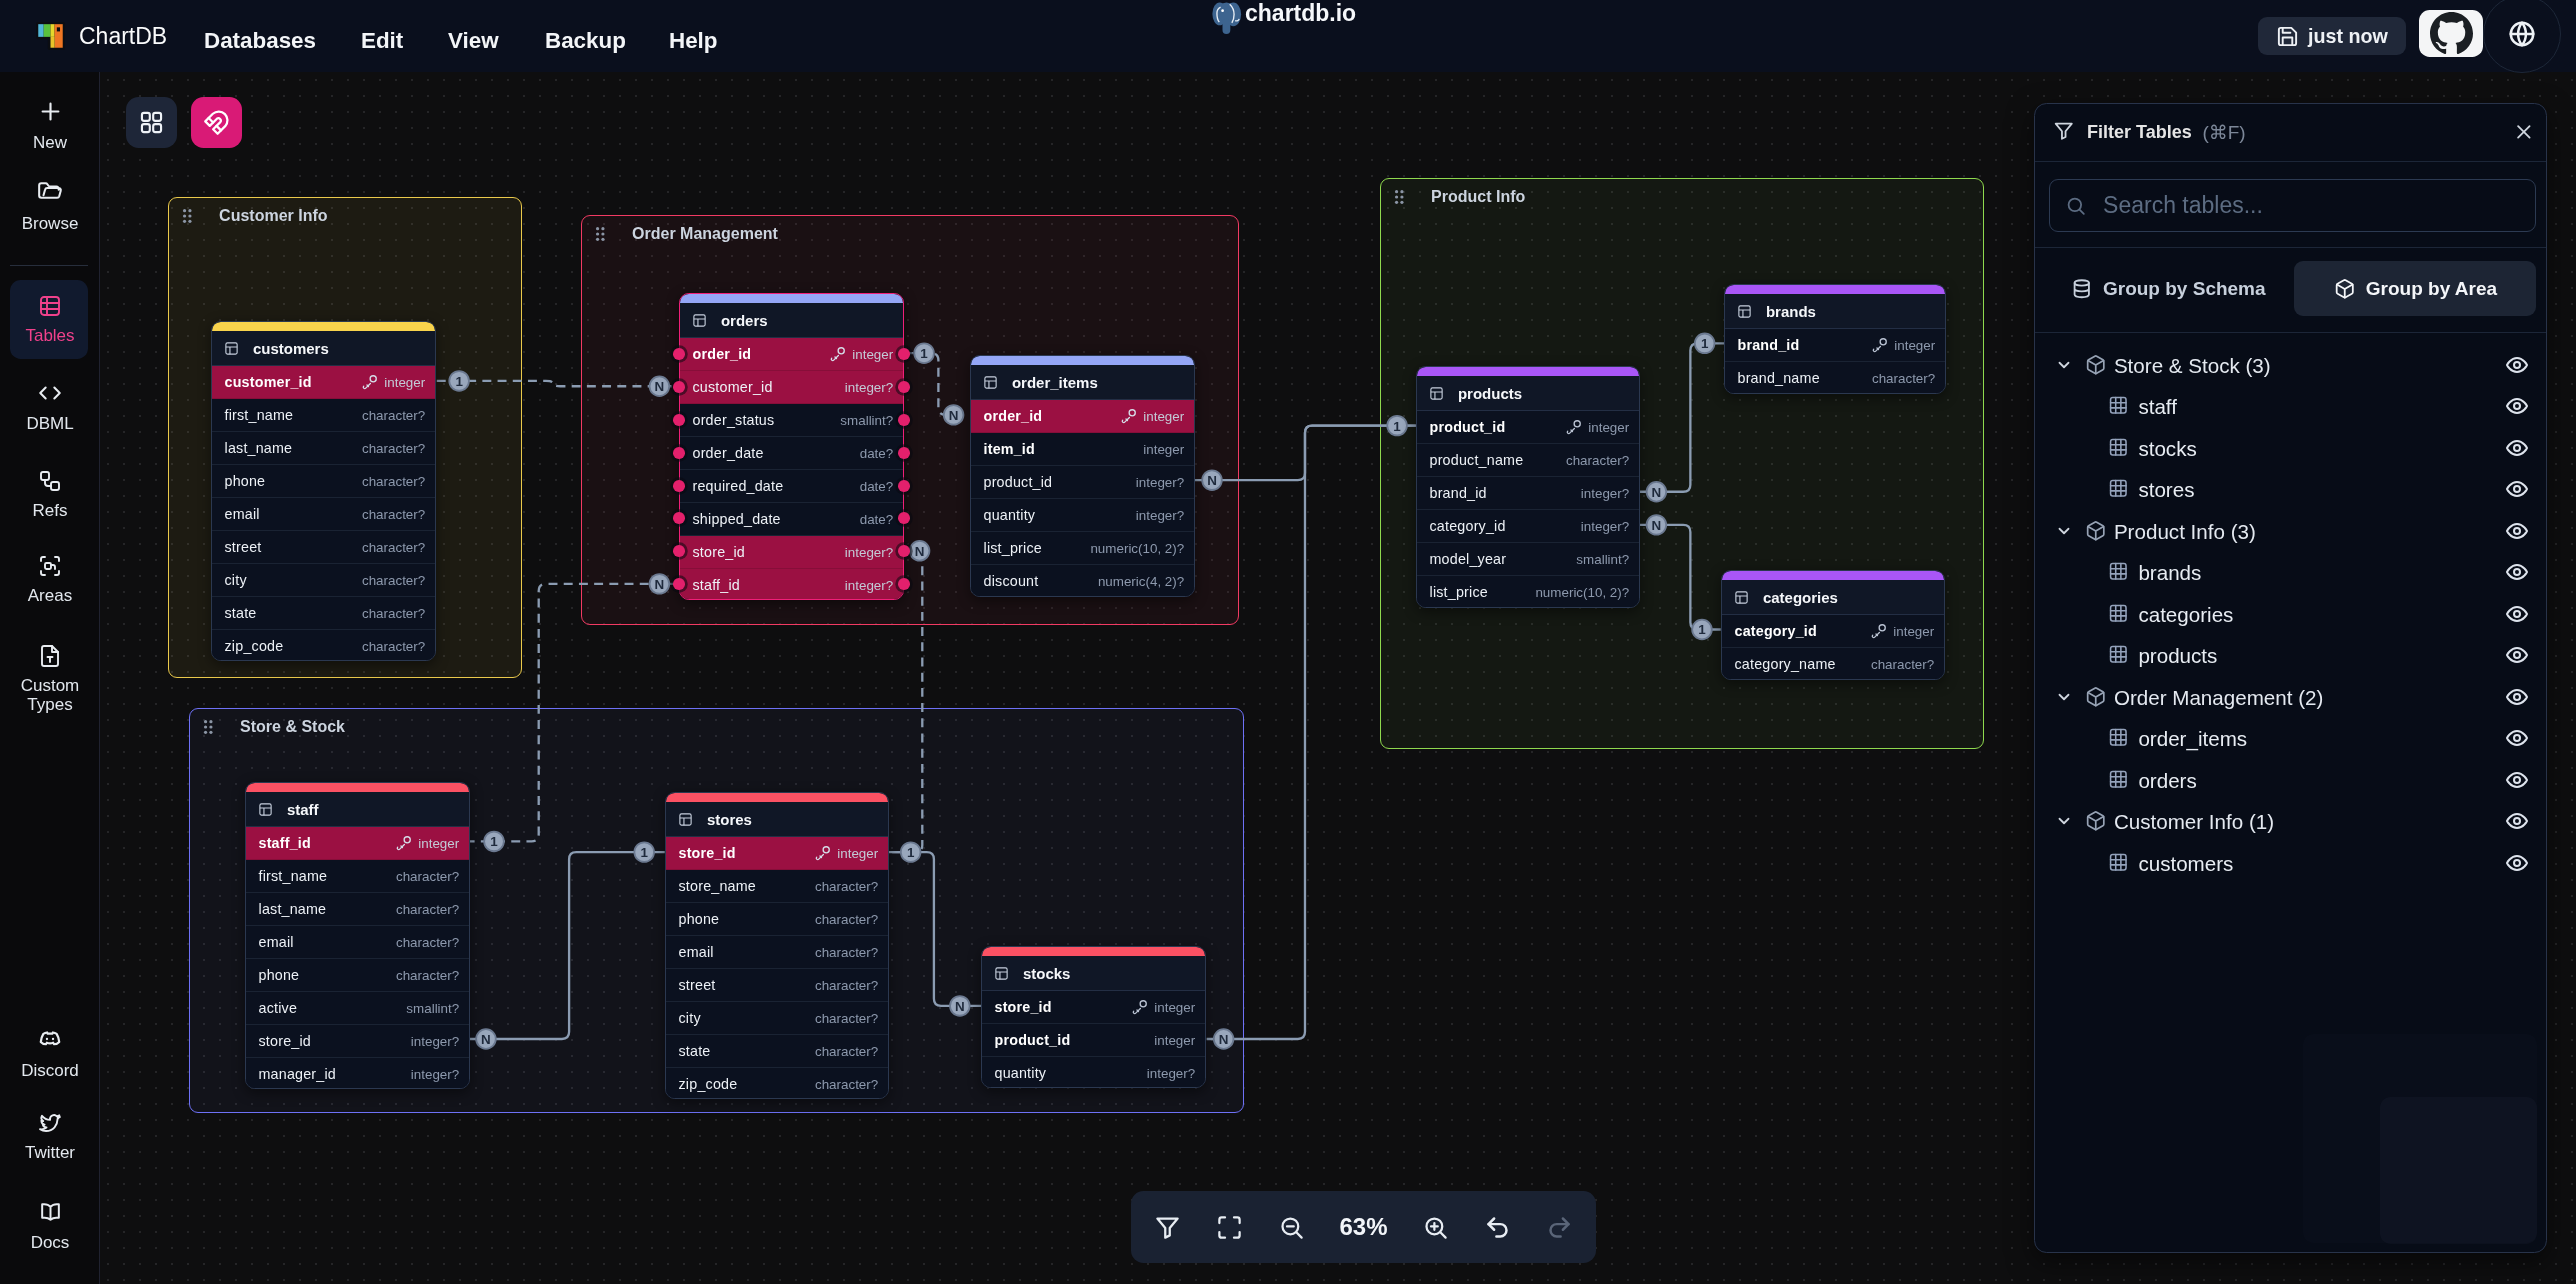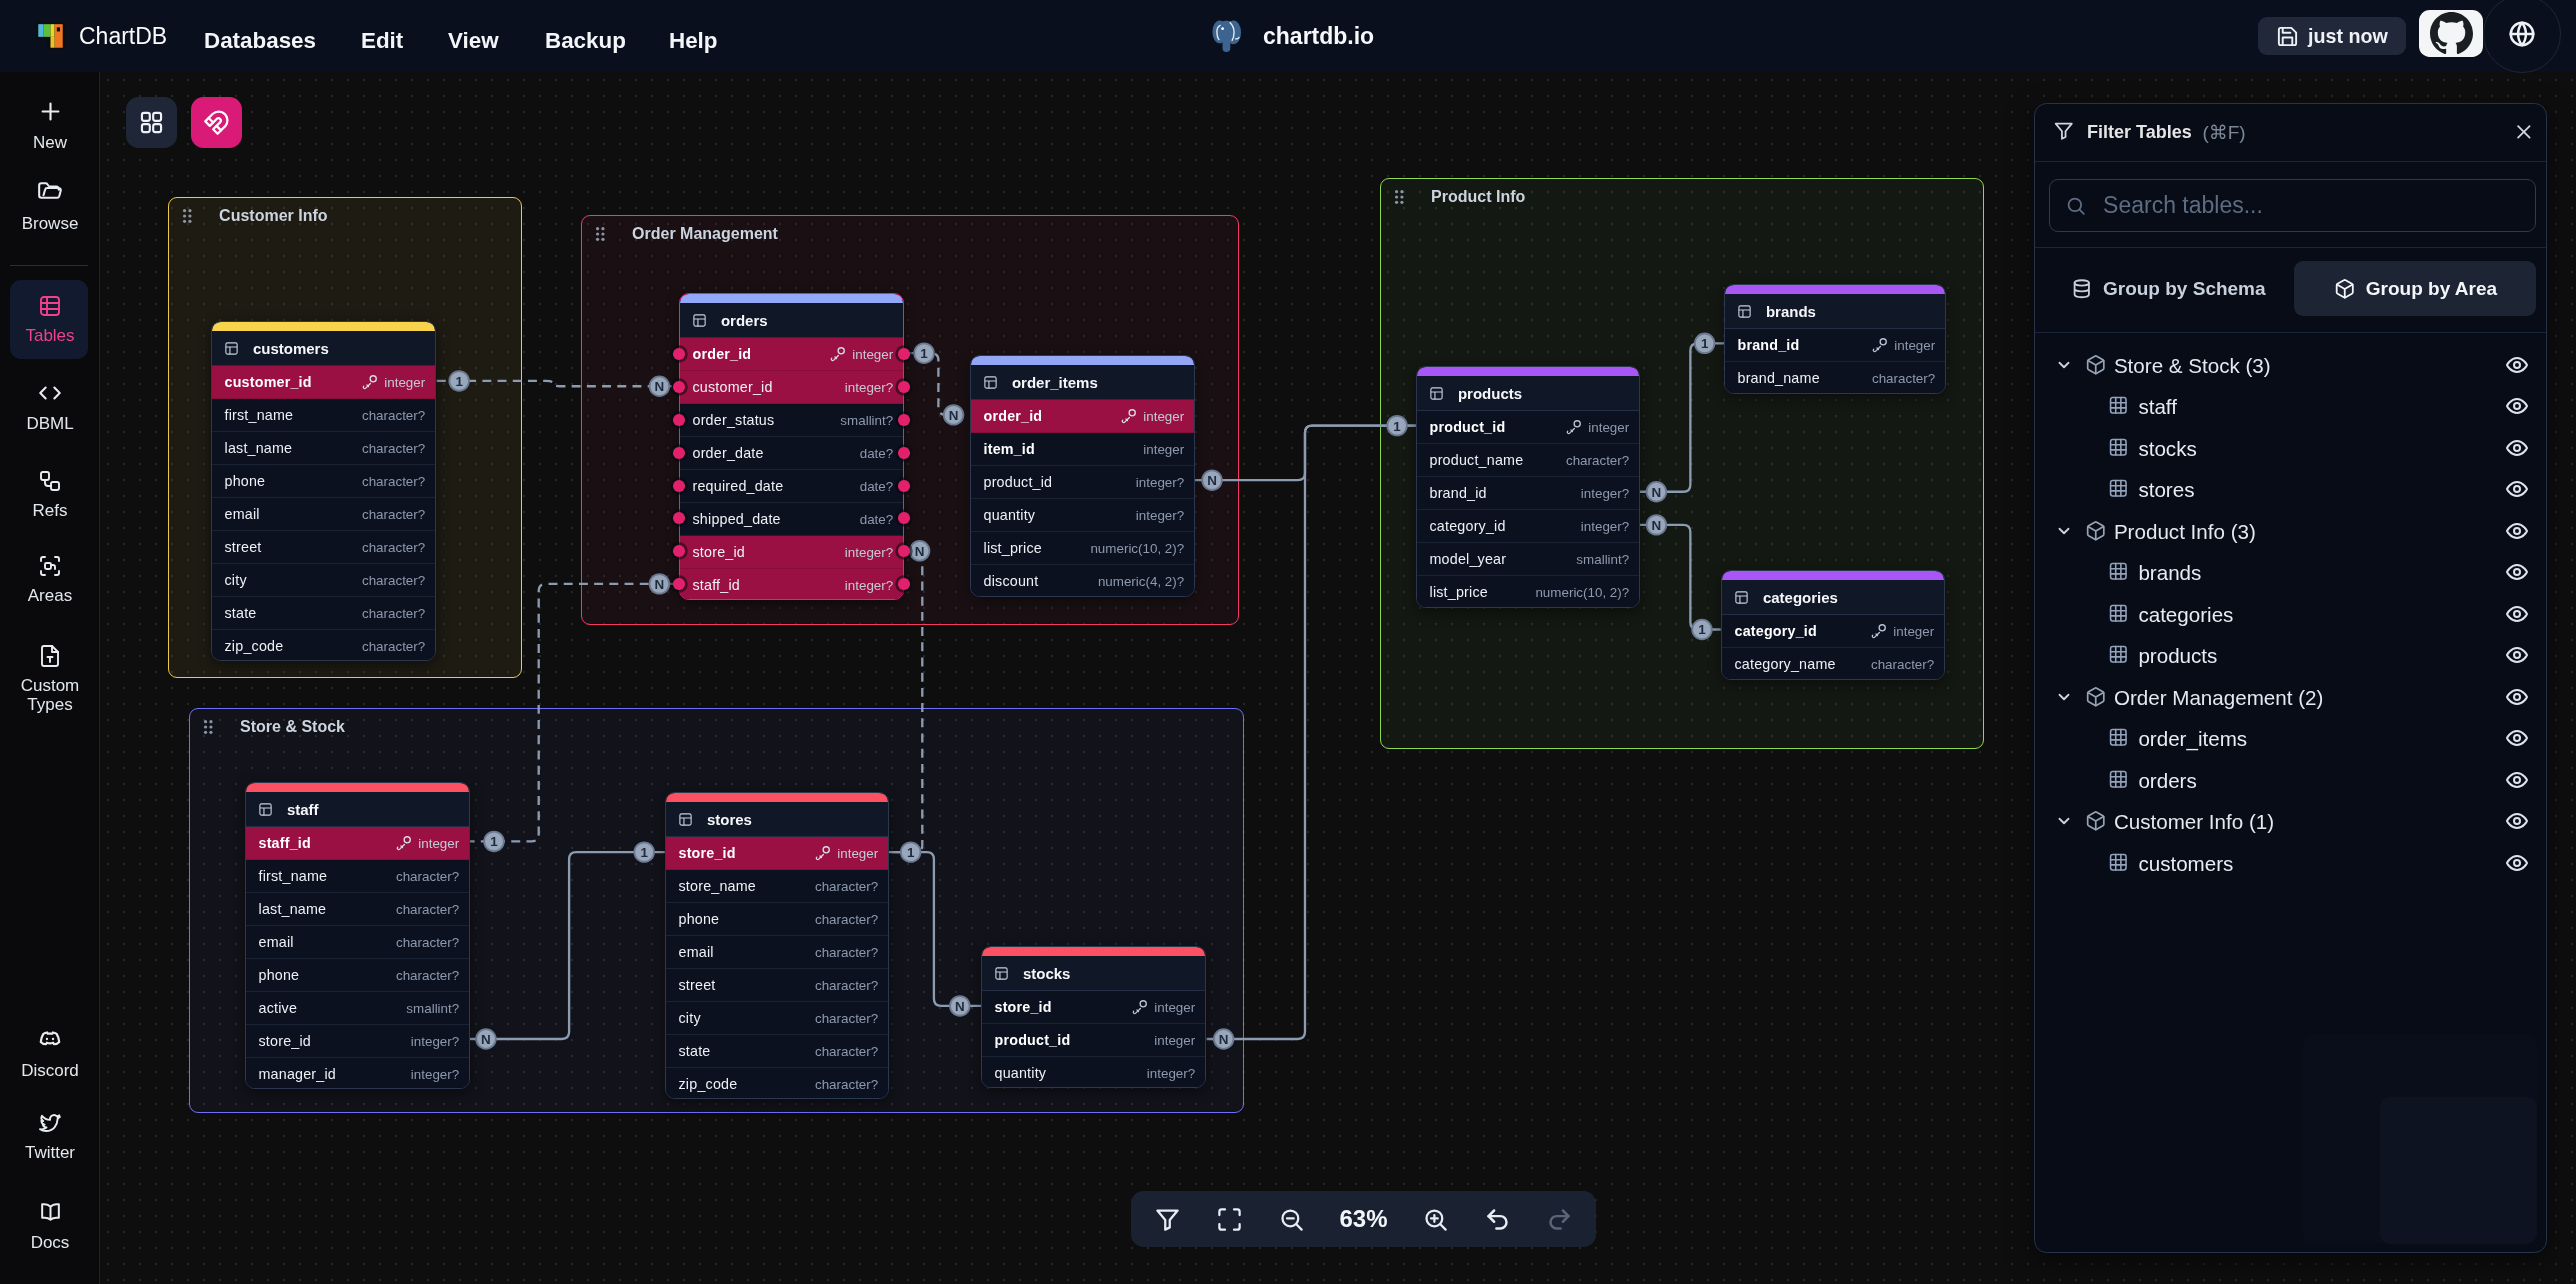--- a/index.html
+++ b/index.html
@@ -8,21 +8,21 @@
 
 #canvas{position:absolute;left:100px;top:72px;right:0;bottom:0;background:#0e0e0f;
  background-image:radial-gradient(circle,#252527 1.3px,transparent 1.4px);background-size:16px 16px}
 
 #nav{position:absolute;left:0;top:0;width:2576px;height:72px;background:#0a0f1d;z-index:30}
 #nav .menu{position:absolute;top:0;height:82px;display:flex;align-items:center;
  color:#f3f5f8;font-size:22.4px;font-weight:700}
 #logo{position:absolute;left:36px;top:20.6px}
 #brand{position:absolute;left:79px;top:0;height:72px;display:flex;align-items:center;
  color:#fafbfc;font-size:23px;font-weight:500}
-#center{position:absolute;left:1211px;top:0;height:72px;display:flex;align-items:center;gap:21px}
+#center{position:absolute;left:1211px;top:0;height:72px;display:flex;gap:3px}
 #center .nm{color:#f6f8fb;font-size:23px;font-weight:700}
 #saveb{position:absolute;left:2258px;top:17px;width:148px;height:38px;background:#202839;
  border-radius:9px;display:flex;align-items:center;justify-content:center;gap:9px;
  color:#eef1f5;font-size:19.7px;font-weight:700}
 #ghb{position:absolute;left:2419px;top:9.8px;width:64px;height:47px;background:#f4f5f6;
  border-radius:10.7px;display:flex;align-items:center;justify-content:center}
 #globew{position:absolute;left:2483px;top:-5.4px;width:78px;height:78px;border:0.9px solid #1d2738;
  border-radius:50%;display:flex;align-items:center;justify-content:center}
 
 #side{position:absolute;left:0;top:72px;width:100px;bottom:0;background:#0a0a0c;
@@ -55,21 +55,21 @@
 .trow.hl{background:#9b1042;border-bottom-color:#870e39}
 .trow .nm{color:#eef2f7;font-size:14.3px;margin-left:12.5px;white-space:nowrap;letter-spacing:0.2px}
 .trow .nm.b{font-weight:700;color:#fff}
 .trow .ty{color:#8d99ad;font-size:13.4px;margin-right:9.8px;display:flex;align-items:center;
  gap:6.3px;white-space:nowrap}
 .trow.hl .ty{color:#c3cad6}
 .key{width:16px;height:16px}
 .dot{position:absolute;width:11.6px;height:11.6px;border-radius:50%;background:#e3206c;
  box-shadow:0 0 0 2.7px rgba(10,10,16,.55);z-index:5}
 
-#toolbar{position:absolute;left:1131px;top:1191px;width:465px;height:56px;background:#1a2232;
+#toolbar{position:absolute;left:1131px;top:1191px;width:465px;height:72px;background:#1a2232;
  border-radius:12.5px;display:flex;align-items:center;justify-content:space-between;
  padding:0 23px;z-index:10}
 #toolbar .pct{color:#f2f5f9;font-size:24px;font-weight:700}
 
 #filter{position:absolute;left:2034px;top:103px;width:513px;height:1150px;background:#070c17;
  border:0.9px solid #28334a;border-radius:12.5px;z-index:20;box-shadow:0 9px 27px rgba(0,0,0,.5)}
 #fhead{position:absolute;left:0;top:0;right:0;height:57px;display:flex;align-items:center}
 #fhead .t{color:#e5e5e5;font-size:18px;font-weight:700;margin-left:12.5px}
 #fhead .k{color:#7c8798;font-size:19px;margin-left:10.7px}
 .fdiv{position:absolute;left:0;right:0;height:0.9px;background:#1c2638}

